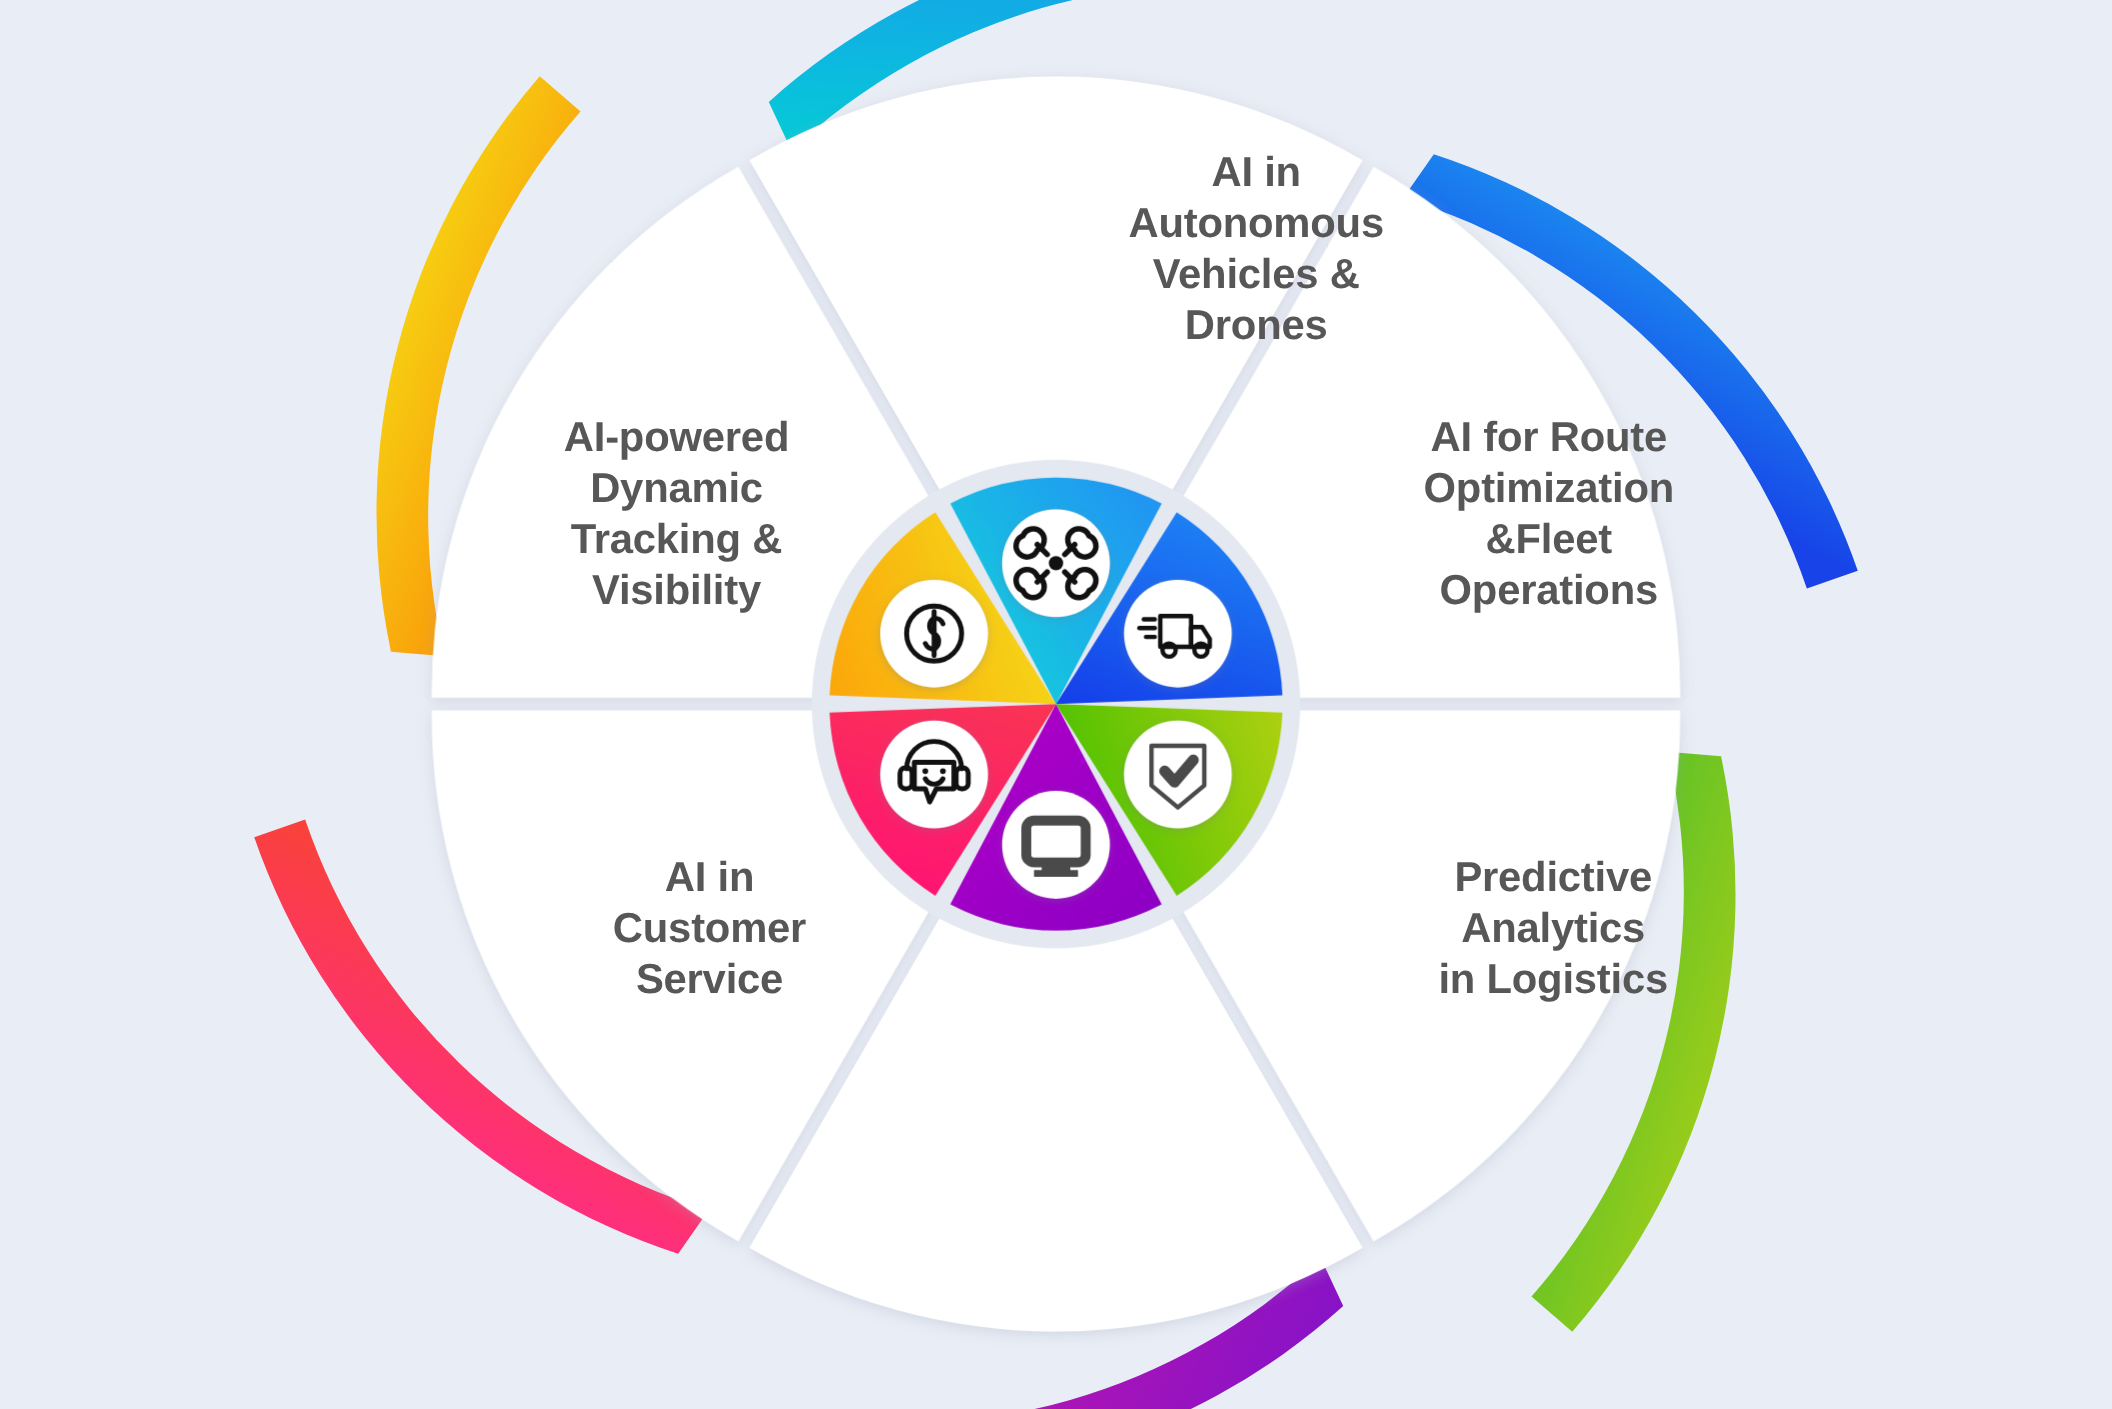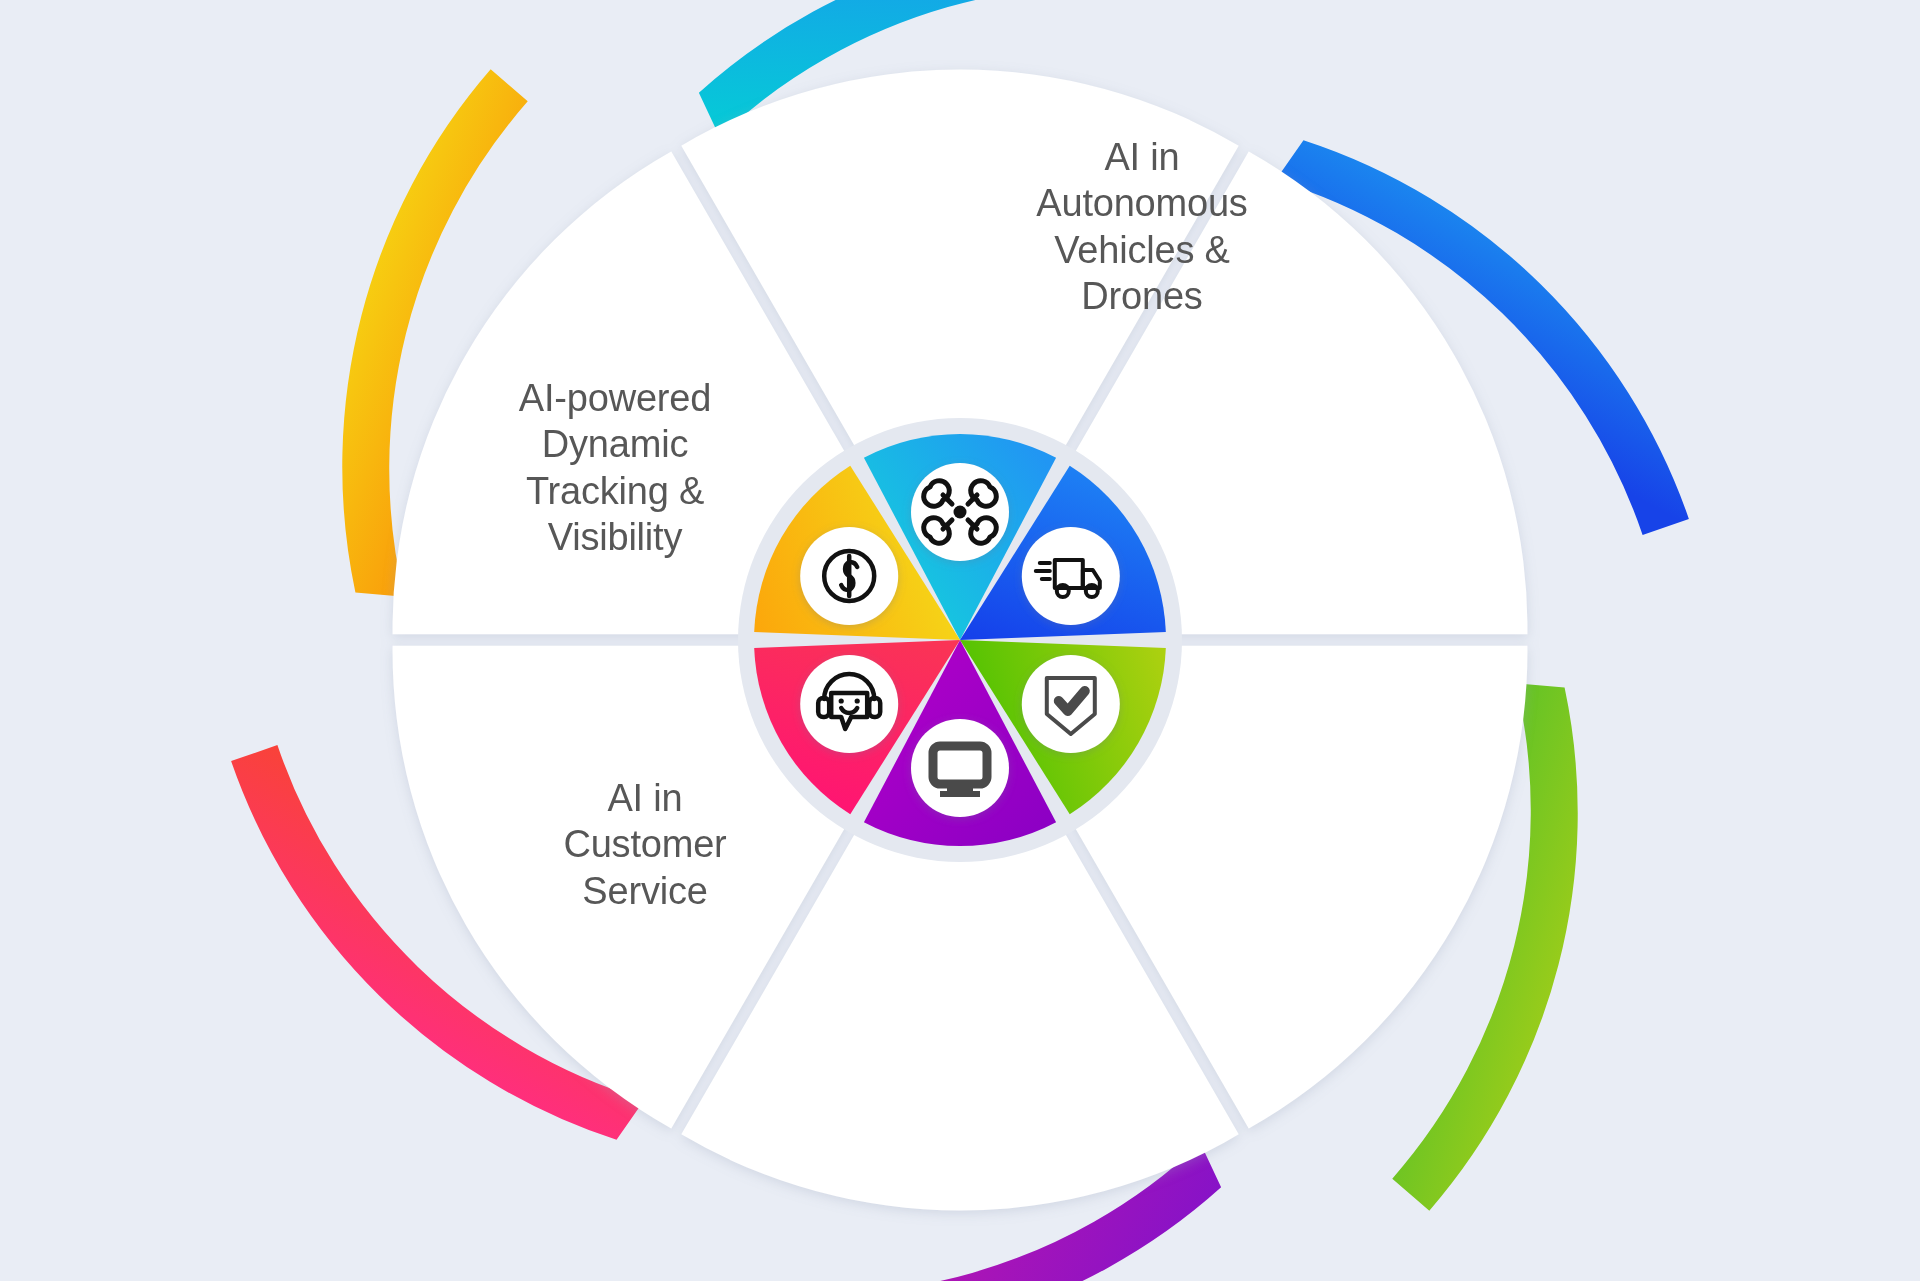--- a/index.html
+++ b/index.html
@@ -21,21 +21,21 @@
   #wheel {
     position: absolute;
     left: 0;
     top: 0;
     width: 1920px;
     height: 1281px;
   }
   .seg-label {
     position: absolute;
     text-align: center;
-    font-weight: normal;
+    font-weight: bold;
     color: #575757;
     font-size: 38px;
     line-height: 1.22;
     letter-spacing: -0.2px;
     white-space: pre-line;
     pointer-events: none;
   }
 </style>
 </head>
 <body>
@@ -207,21 +207,28 @@
         </g>
       </g>
     </g>
   </svg>
 
   <div class="seg-label" style="left:977px; top:134px; width:330px;">AI in
 Autonomous
 Vehicles &amp;
 Drones</div>
 
-
+  <div class="seg-label" style="left:1243px; top:375px; width:330px;">AI for Route
+Optimization
+&amp;Fleet
+Operations</div>
+
+  <div class="seg-label" style="left:1252px; top:775px; width:320px;">Predictive
+Analytics
+in Logistics</div>
 
 
   <div class="seg-label" style="left:485px; top:775px; width:320px;">AI in
 Customer
 Service</div>
 
   <div class="seg-label" style="left:450px; top:375px; width:330px;">AI-powered
 Dynamic
 Tracking &amp;
 Visibility</div>

